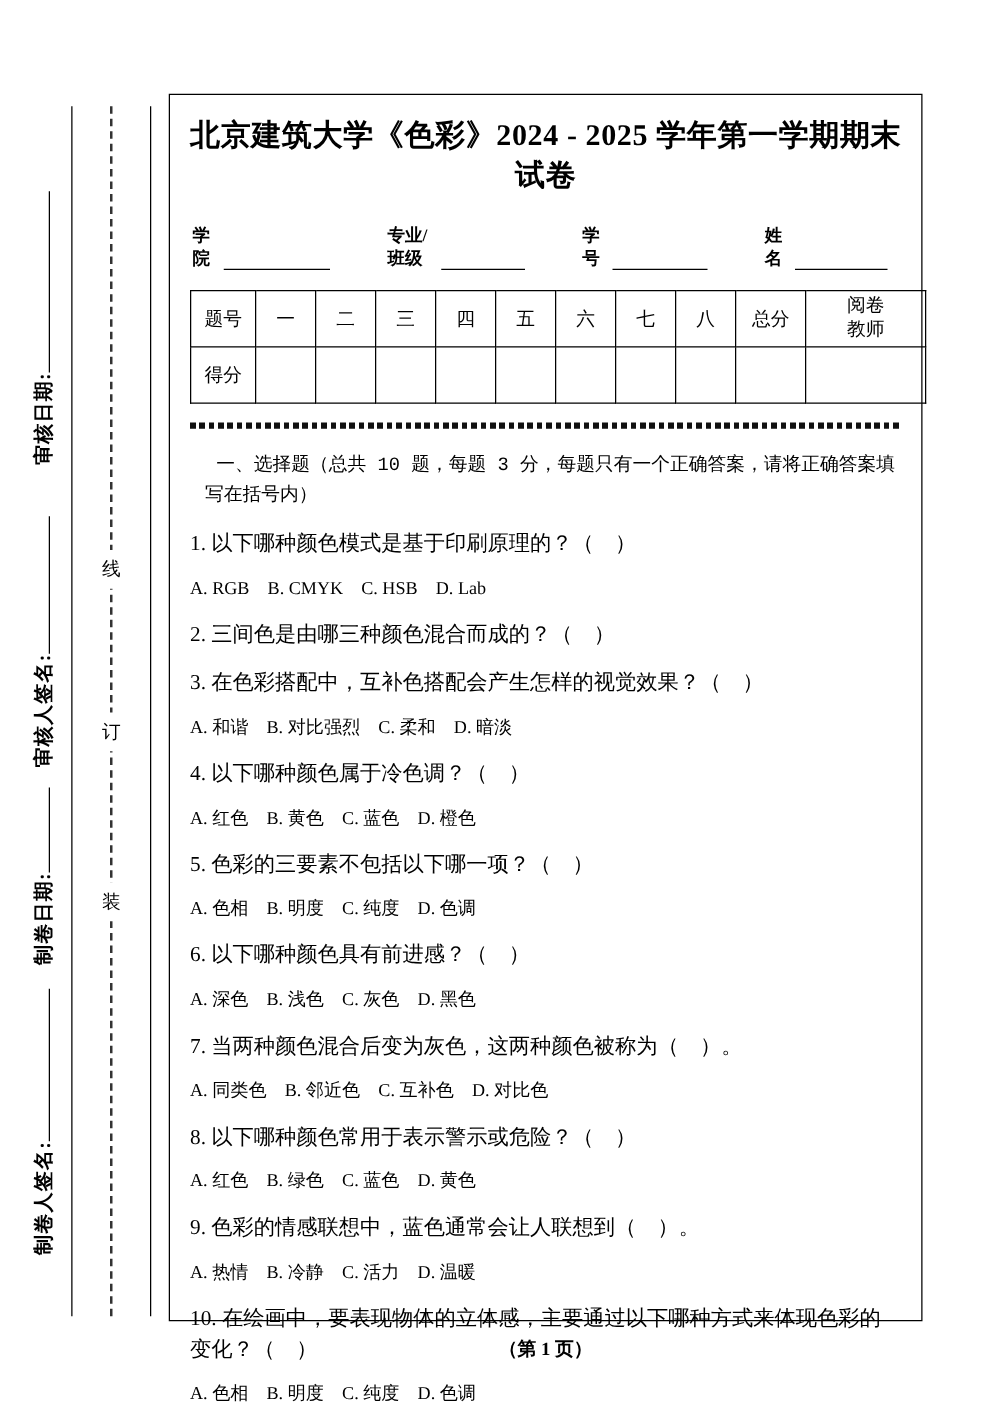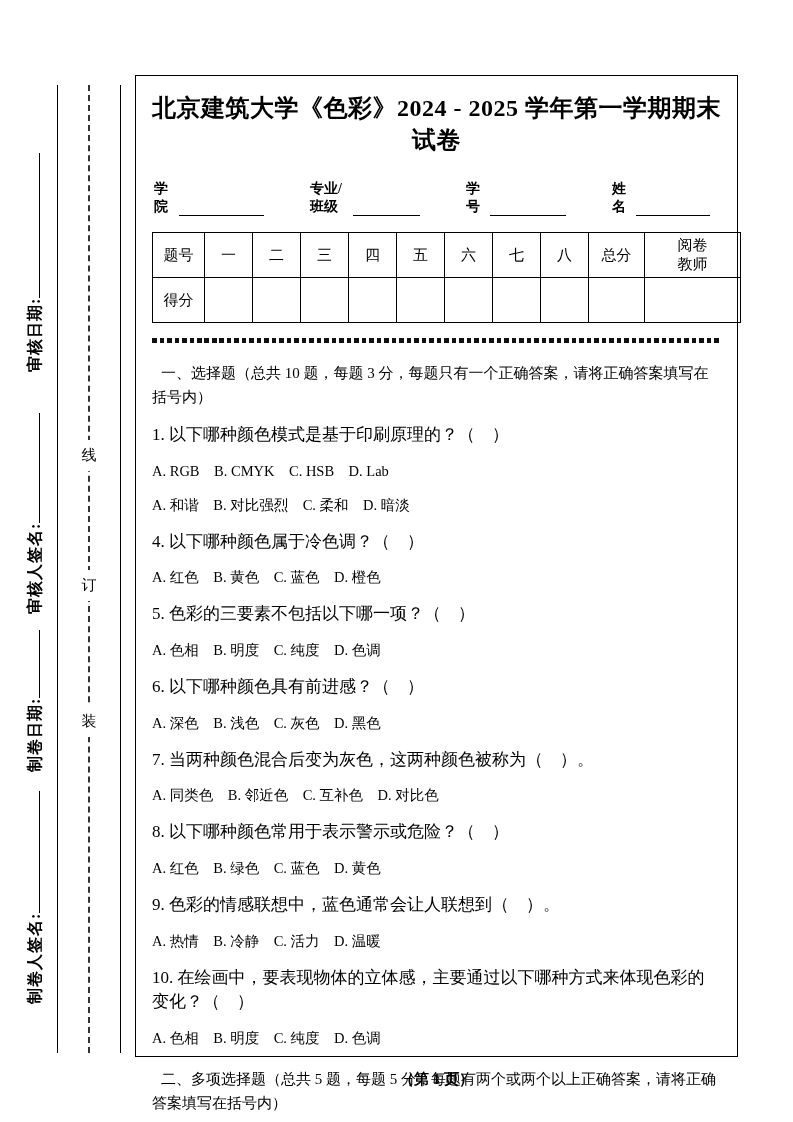--- a/index.html
+++ b/index.html
@@ -36,21 +36,21 @@
   .info-field { display:flex; align-items:flex-end; margin-right:10px; }
   .blank { display:inline-block; border-bottom:1.3px solid #000; height:1em; }
   .blank-1 { width:96px; } .blank-2 { width:92px; } .blank-3 { width:86px; } .blank-4 { width:84px; }
 
   table.score { border-collapse:collapse; width:100%; table-layout:fixed; margin-top:16px; }
   table.score td { border:1.6px solid #000; height:44px; text-align:center; font-size:15px; padding:0; }
   .wrap-narrow { display:inline-block; width:2.4em; line-height:1.3; }
 
   .dots { margin-top:15px; height:5px; background:repeating-linear-gradient(90deg,#111 0 4.5px,#fff 4.5px 7.5px); }
 
-  .sec-heading { font-size:15px; line-height:1.6; margin:18px 0 4px 0; text-indent:0.6em; }
+  .sec-heading { font-size:15px; line-height:1.6; margin:18px 0 4px 12px; text-indent:0.6em;font-family:Liberation Mono, monospace; }
   .q-text    { margin:14px 0 0 0; font-size:17px; line-height:1.45; }
   .q-options { margin:13px 0 0 0; font-size:14.5px; line-height:1.45; }
 
   .footer { position:absolute; left:135px; top:1070px; width:603px; text-align:center; font-weight:bold; font-size:15px; }
 </style>
 </head>
 <body>
 
 <div class="page">
 
@@ -141,21 +141,23 @@
     </tbody>
       </table>
 
     <div class="dots"></div>
 
     <p class="sec-heading">一、选择题（总共 10 题，每题 3 分，每题只有一个正确答案，请将正确答案填写在括号内）</p>
 
     <p class="q-text">1. 以下哪种颜色模式是基于印刷原理的？（　）</p>
     <p class="q-options">A. RGB　B. CMYK　C. HSB　D. Lab</p>
 
+    <p class="q-text">2. 三间色是由哪三种颜色混合而成的？（　）</p>
 
+    <p class="q-text">3. 在色彩搭配中，互补色搭配会产生怎样的视觉效果？（　）</p>
     <p class="q-options">A. 和谐　B. 对比强烈　C. 柔和　D. 暗淡</p>
 
     <p class="q-text">4. 以下哪种颜色属于冷色调？（　）</p>
     <p class="q-options">A. 红色　B. 黄色　C. 蓝色　D. 橙色</p>
 
     <p class="q-text">5. 色彩的三要素不包括以下哪一项？（　）</p>
     <p class="q-options">A. 色相　B. 明度　C. 纯度　D. 色调</p>
 
     <p class="q-text">6. 以下哪种颜色具有前进感？（　）</p>
     <p class="q-options">A. 深色　B. 浅色　C. 灰色　D. 黑色</p>

